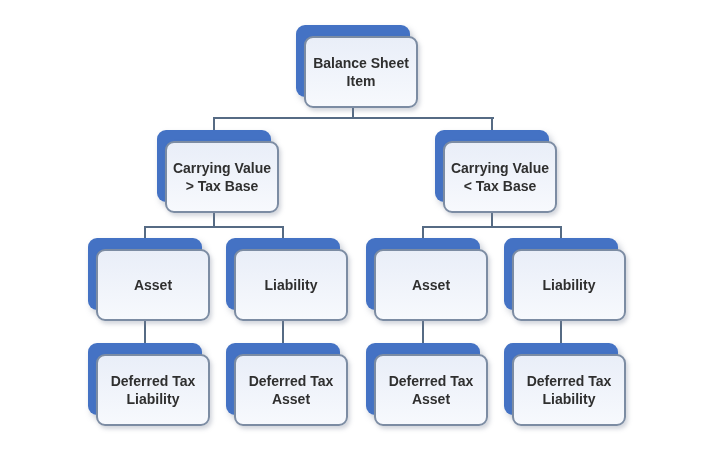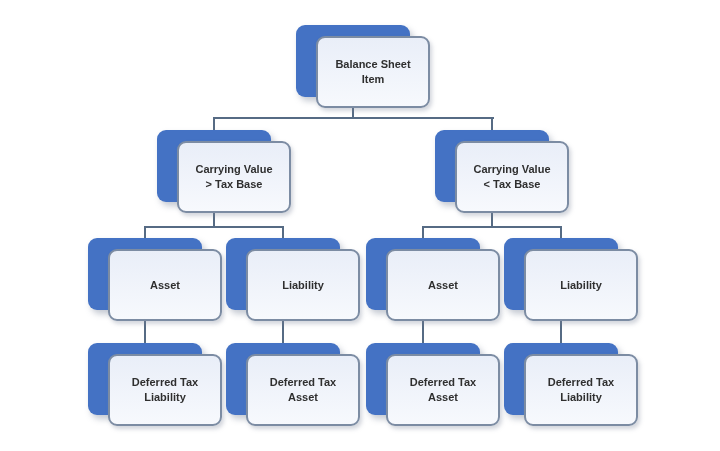--- a/index.html
+++ b/index.html
@@ -12,30 +12,30 @@
   }
   .node{position:absolute;width:128px;height:85px;}
   .node-shadow{
     position:absolute;left:0;top:0;
     width:114px;height:72px;
     border-radius:9px;
     background:var(--node-fill,#4472c4);
     box-shadow:3px 4px 6px rgba(125,135,155,0.45);
   }
   .node-card{
-    position:absolute;left:20px;top:11px;
+    position:absolute;left:8px;top:11px;
     width:114px;height:72px;
     box-sizing:border-box;
     border:2px solid var(--card-border,#7c8ca3);
     border-radius:9px;
     background:linear-gradient(180deg,var(--card-fill-top,#e9eef8) 0%,var(--card-fill-bottom,#f7f9fd) 100%);
     box-shadow:2px 3px 4px rgba(125,135,155,0.35);
     display:flex;align-items:center;justify-content:center;
     text-align:center;
-    font-weight:bold;font-size:11px;line-height:1.32;
+    font-weight:bold;font-size:14px;line-height:1.32;
     color:var(--text,#2f2f2f);
     white-space:pre-line;
     padding:2px;
   }
   .conn{position:absolute;background:var(--connector,#566b84);}
   
   #n-root{left:296px;top:25px;}
   #n-l2l{left:157px;top:130px;}
   #n-l2r{left:435px;top:130px;}
   #n-l3a{left:88px;top:238px;}

